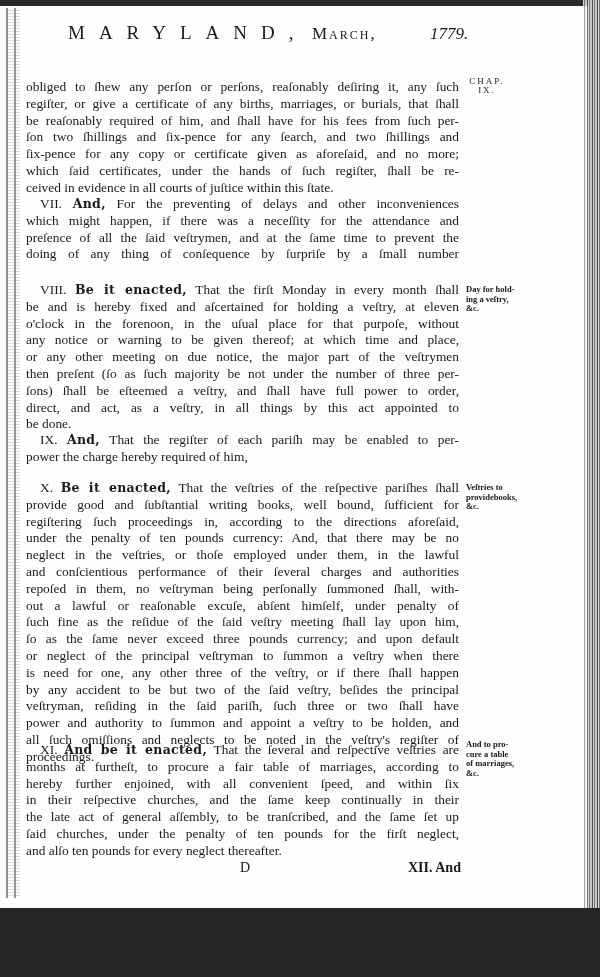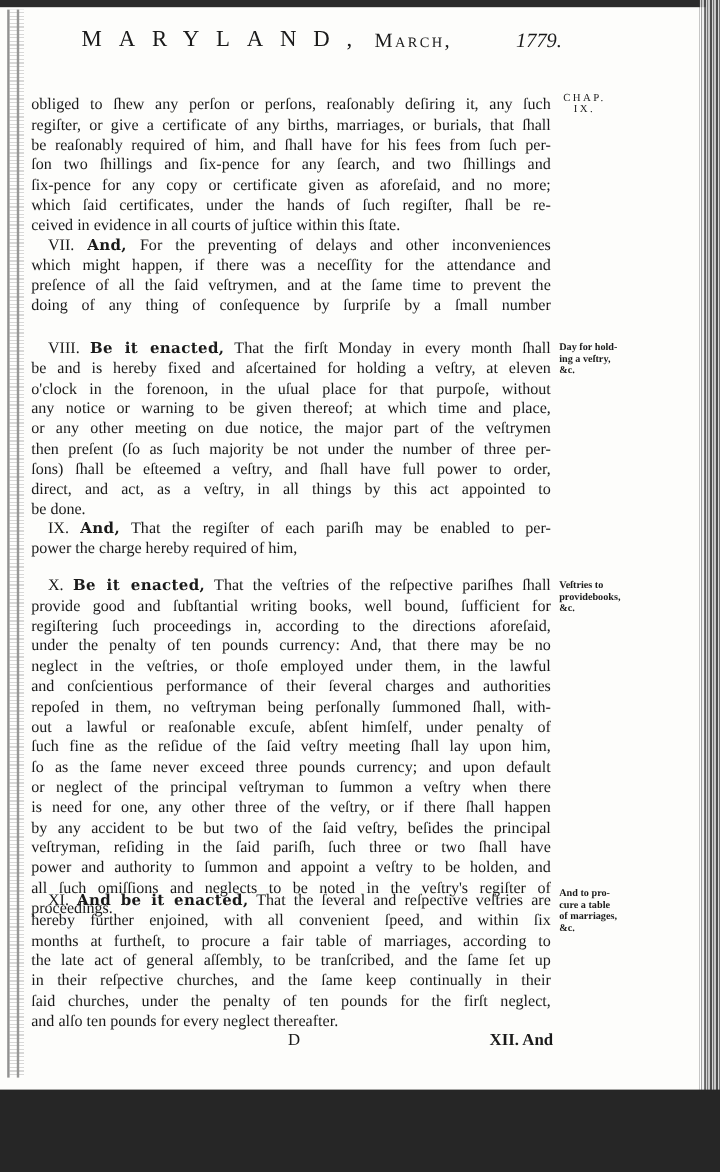--- a/index.html
+++ b/index.html
@@ -138,24 +138,24 @@
   <span class="line last">proceedings.</span>
 </div>
 <div class="margin-note" style="top:483px;">
   <div>Veſtries to</div>
   <div>providebooks,</div>
   <div>&amp;c.</div>
 </div>
 
 <div class="para" style="top:742px;">
   <span class="line indent"><span>XI.</span> <span class="black">And be it enacted,</span> <span>That the ſeveral and reſpective veſtries are</span></span>
+  <span class="line">months at furtheſt, to procure a fair table of marriages, according to</span>
   <span class="line">hereby further enjoined, with all convenient ſpeed, and within ſix</span>
-  <span class="line">months at furtheſt, to procure a fair table of marriages, according to</span>
+  <span class="line">in their reſpective churches, and the ſame keep continually in their</span>
   <span class="line">the late act of general aſſembly, to be tranſcribed, and the ſame ſet up</span>
-  <span class="line">in their reſpective churches, and the ſame keep continually in their</span>
   <span class="line">ſaid churches, under the penalty of ten pounds for the firſt neglect,</span>
   <span class="line last">and alſo ten pounds for every neglect thereafter.</span>
 </div>
 <div class="margin-note" style="top:740px;">
   <div>And to pro-</div>
   <div>cure a table</div>
   <div>of marriages,</div>
   <div>&amp;c.</div>
 </div>
 

